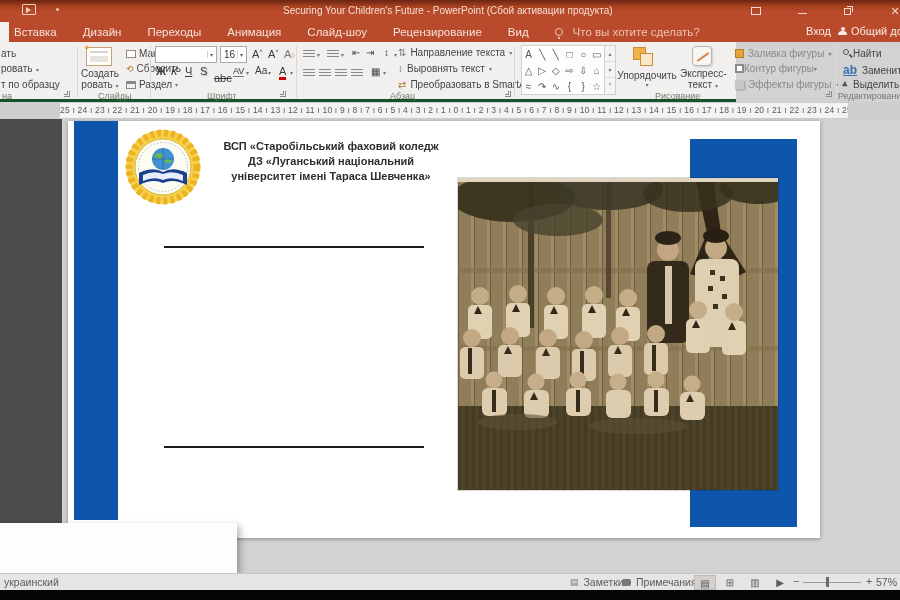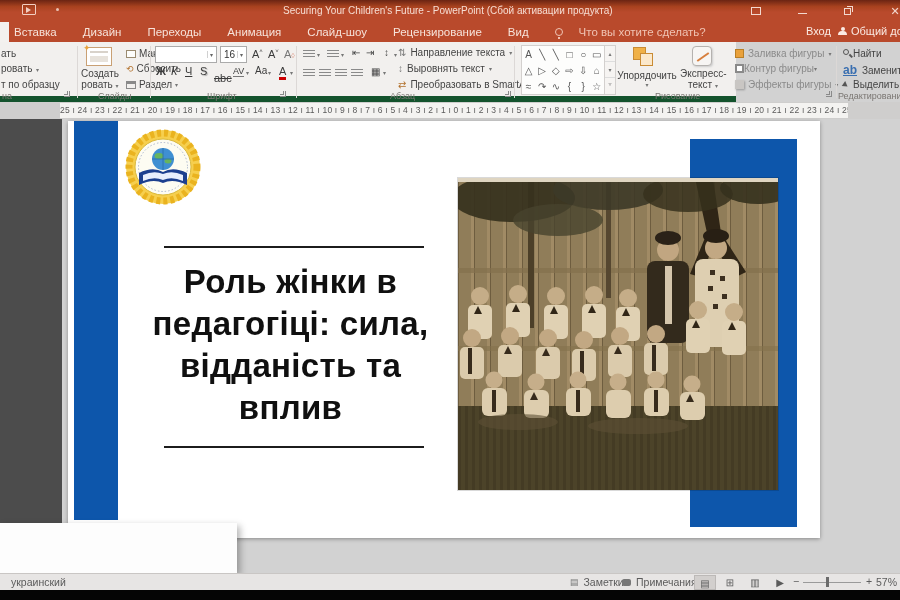--- a/index.html
+++ b/index.html
@@ -15,30 +15,30 @@
   .qat-icon { top:4px; width:14px; height:11px; border:1px solid #f2cfc2; border-radius:1px; }
   .qat-icon:after{ content:""; position:absolute; left:3px; top:2px; border-left:5px solid #f2cfc2;
     border-top:3px solid transparent; border-bottom:3px solid transparent; }
   .winbtn { top:3px; width:30px; height:16px; color:#f3d9d0; font-size:11px; text-align:center; line-height:16px; }
 
   
   .tabsrow { left:0; top:22px; width:900px; height:20px; background:#b94a2c; }
   .tabstub { left:0; top:22px; width:9px; height:20px; background:#f3f1ef; }
   .tabs { left:14px; top:22px; height:20px; display:flex; gap:26px; align-items:center; }
   .tab { font-size:11.5px; color:#f7e3da; white-space:nowrap; cursor:default; }
-  .tellme { display:flex; align-items:center; gap:16px; color:#f0c4b4; font-size:11.5px; }
+  .tellme { display:flex; align-items:center; gap:10px; color:#f0c4b4; font-size:11.5px; }
   .bulb { width:8px; height:8px; border:1px solid #f0c4b4; border-radius:50%; position:relative; }
   .bulb:after{ content:""; position:absolute; left:2px; top:8px; width:2px; height:2px; background:#f0c4b4; }
   .tr-right { top:25px; font-size:11px; color:#fbeae3; white-space:nowrap; }
   .person { width:9px; height:9px; position:relative; display:inline-block; }
   .person:before{ content:""; position:absolute; left:2.5px; top:0; width:4px; height:4px; border-radius:50%; background:#fbeae3; }
   .person:after{ content:""; position:absolute; left:0; top:4.5px; width:9px; height:4px; border-radius:4px 4px 0 0; background:#fbeae3; }
 
   
-  .ribbon { left:0; top:42px; width:736px; height:60px; background:#f2f0ee; border-bottom:6px solid #14532d; }
+  .ribbon { left:0; top:42px; width:736px; height:60px; background:#f2f0ee; border-bottom:3px solid #14532d; }
   .vsep { top:46px; width:1px; height:50px; background:#dcd8d6; }
   .rtxt { font-size:10px; color:#444; white-space:nowrap; }
   .glabel { font-size:9px; color:#7a7672; white-space:nowrap; }
   .dd { font-size:6px; color:#777; }
   .launcher { width:6px; height:6px; border-right:1px solid #8a8a8a; border-bottom:1px solid #8a8a8a; }
   .launcher:after { content:""; position:absolute; right:1px; bottom:1px; width:3px; height:3px;
      border-right:1px solid #8a8a8a; border-bottom:1px solid #8a8a8a; }
   .combo { background:#fff; border:1px solid #ababab; height:17px; font-size:10px; color:#333;
      display:flex; align-items:center; padding:0 3px; }
   .combo .arr { margin-left:auto; font-size:6px; color:#666; border-left:1px solid #d0d0d0; padding-left:2px; }
@@ -312,28 +312,27 @@
         <circle cx="39" cy="39" r="28" fill="#fdfcf2" stroke="#d9b93e" stroke-width="1"></circle>
         <circle cx="39" cy="39" r="24.5" fill="none" stroke="#9aa7c4" stroke-width="0.8" stroke-dasharray="1.5 2"></circle>
         <circle cx="39" cy="31" r="11" fill="#3f8fd2"></circle>
         <ellipse cx="35" cy="28" rx="4.5" ry="3" fill="#67b45e"></ellipse>
         <ellipse cx="44" cy="33" rx="3.5" ry="2.5" fill="#67b45e"></ellipse>
         <path d="M28 31 h22 M39 20 v22" stroke="#2a6da8" stroke-width="0.8" fill="none"></path>
         <path d="M15 45 Q29 38 39 44 Q49 38 63 45 L63 57 Q49 50 39 55 Q29 50 15 57 Z" fill="#1c3f8f"></path>
         <path d="M19 47 Q30 42 39 46 Q48 42 59 47 L59 53 Q48 48 39 52 Q30 48 19 53 Z" fill="#e8eefc"></path>
       </svg>
 
+      <div class="abs institution">
+        <div>ВСП «Старобільський фаховий коледж</div>
+        <div>ДЗ «Луганський національний</div>
+        <div>університет імені Тараса Шевченка»</div>
+      </div>
 
       <div class="abs hrule" style="left:96px; top:125px; width:260px;"></div>
-      <div class="abs slide-title">
-        <div>Роль жінки в</div>
-        <div>педагогіці: сила,</div>
-        <div>відданість та</div>
-        <div>вплив</div>
-      </div>
       <div class="abs hrule" style="left:96px; top:325px; width:260px;"></div>
 
       <div class="abs bluerect"></div>
 
       <svg class="abs photo" viewBox="0 0 320 312">
         <rect width="320" height="312" fill="#a5916c"></rect>
         <line x1="0" y1="120" x2="320" y2="120" stroke="#93825f" stroke-width="240" stroke-dasharray="13 3"></line>
         <line x1="0" y1="120" x2="320" y2="120" stroke="#6e5f43" stroke-width="240" stroke-dasharray="1 15"></line>
         <rect y="90" width="320" height="5" fill="#857452" opacity="0.7"></rect>
         <rect y="168" width="320" height="5" fill="#857452" opacity="0.6"></rect>
@@ -442,21 +441,21 @@
         <ellipse cx="180" cy="248" rx="50" ry="8" fill="#5b5138" opacity="0.6"></ellipse>
         <rect width="320" height="4" fill="#e8e0cf"></rect>
         <rect width="320" height="312" fill="#704214" opacity="0.07"></rect>
       </svg>
     </div>
 
     <div class="abs floatpanel"></div>
   </div>
 
   <div class="abs statusbar">
-    <span class="abs stxt" style="left:11px; top:2px;">украинский</span>
+    <span class="abs stxt" style="left:4px; top:2px;">украинский</span>
 
     <div class="abs" style="left:570px; top:2px; display:flex; gap:5px; align-items:center;">
       <span style="font-size:9px; color:#777;">▤</span>
       <span class="stxt">Заметки</span>
     </div>
     <div class="abs" style="left:622px; top:2px; display:flex; gap:5px; align-items:center;">
       <span style="width:9px; height:7px; background:#777; border-radius:2px; display:inline-block;"></span>
       <span class="stxt">Примечания</span>
     </div>
 

